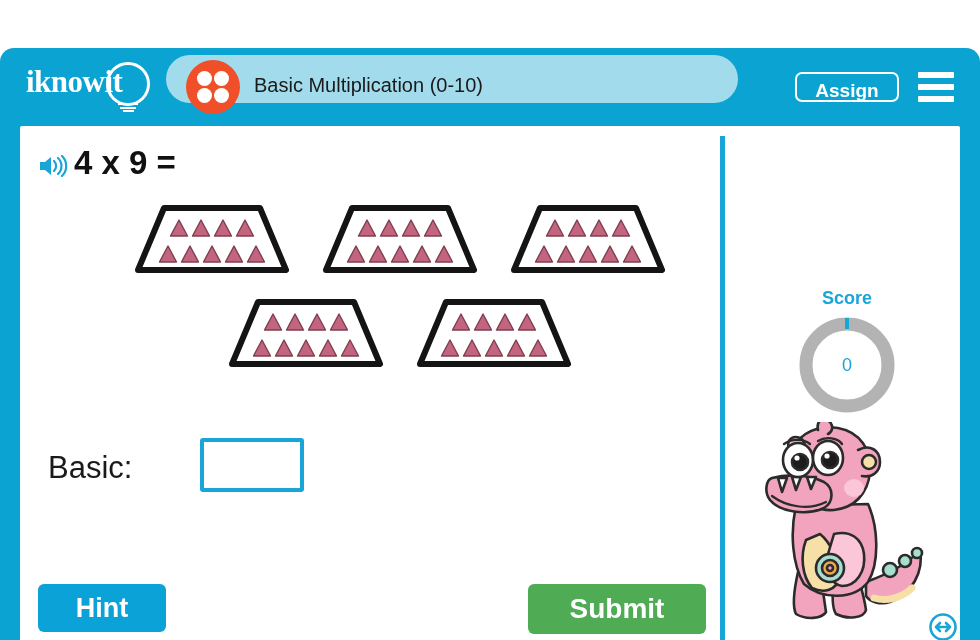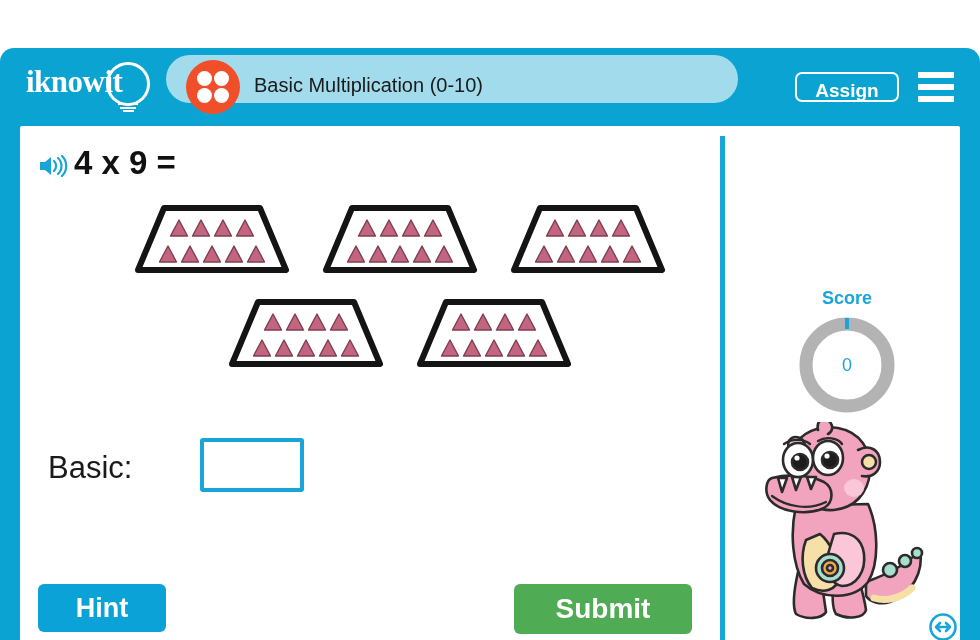--- a/index.html
+++ b/index.html
@@ -222,21 +222,21 @@
     border: none;
     border-radius: 6px;
     color: #ffffff;
     font-size: 27px;
     font-weight: bold;
     cursor: pointer;
     font-family: "Liberation Sans", sans-serif;
   }
   #submit-button {
     position: absolute;
-    left: 494px; top: 458px;
+    left: 508px; top: 458px;
     width: 178px; height: 50px;
     background: #4fac54;
     border: none;
     border-radius: 6px;
     color: #ffffff;
     font-size: 28px;
     font-weight: bold;
     cursor: pointer;
     font-family: "Liberation Sans", sans-serif;
   }

